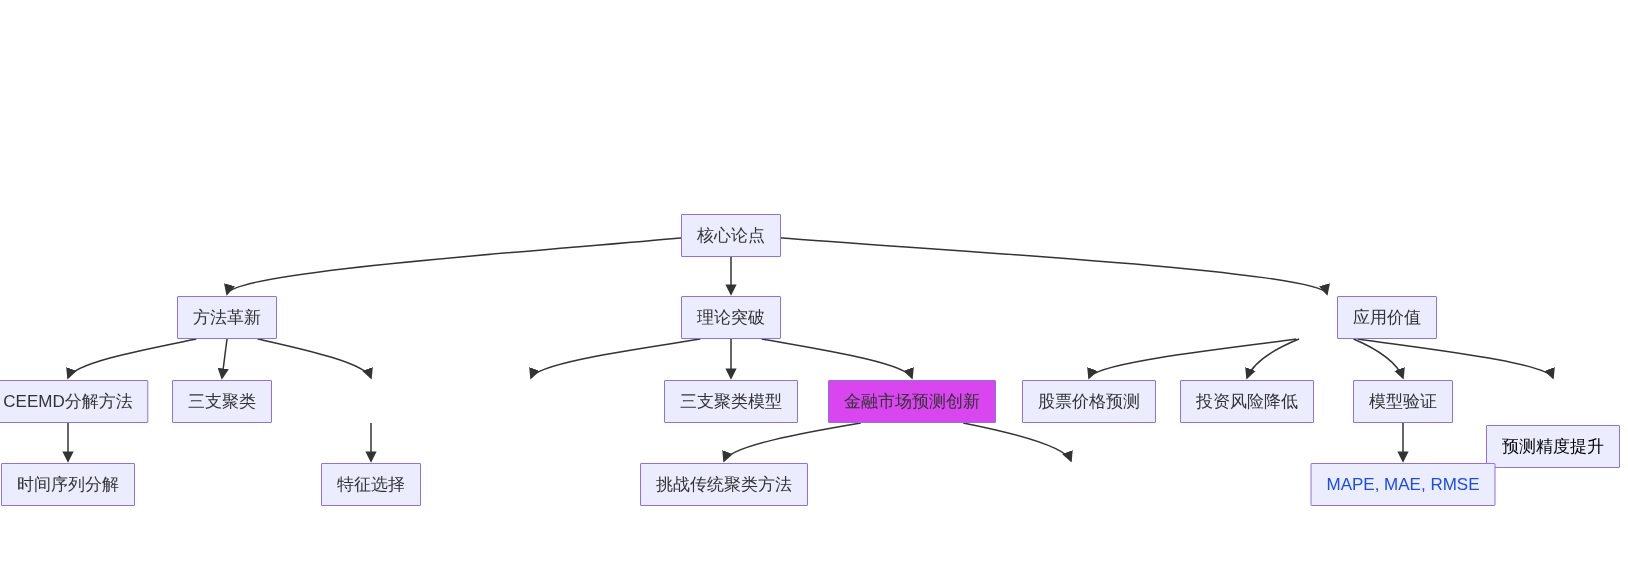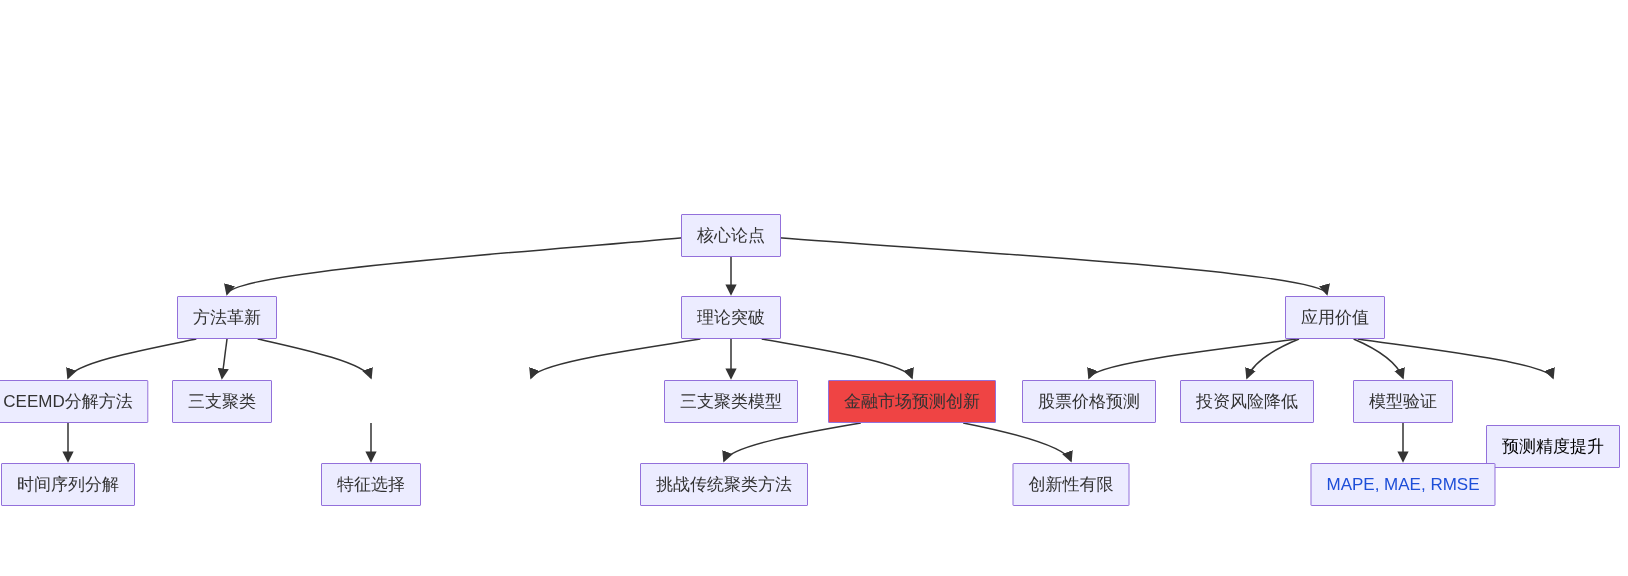--- a/index.html
+++ b/index.html
@@ -78,28 +78,27 @@
       <path class="edge" d="M 68 423 L 68 461" stroke="#333333" marker-end="url(#arrow)"></path>
       <path class="edge" d="M 371 423 L 371 461" stroke="#333333" marker-end="url(#arrow)"></path>
       <path class="edge" d="M 860.8 423 C 804.4 432.5, 730 445.8, 724 461" stroke="#333333" marker-end="url(#arrow)"></path>
       <path class="edge" d="M 963.2 423 C 1010.9000000000001 432.5, 1065 445.8, 1071 461" stroke="#333333" marker-end="url(#arrow)"></path>
       <path class="edge" d="M 1403 423 L 1403 461" stroke="#333333" marker-end="url(#arrow)"></path>
     </svg>
   <div class="nodes">
       <div class="node" style="left: 731px; top: 214px; background: rgb(236, 236, 255); border-color: rgb(147, 112, 219); color: rgb(51, 51, 51);">核心论点</div>
       <div class="node" style="left: 227px; top: 296px; background: rgb(236, 236, 255); border-color: rgb(147, 112, 219); color: rgb(51, 51, 51);">方法革新</div>
       <div class="node" style="left: 731px; top: 296px; background: rgb(236, 236, 255); border-color: rgb(147, 112, 219); color: rgb(51, 51, 51);">理论突破</div>
-      <div class="node" style="left: 1335px; top: 296px; background: rgb(236, 236, 255); border-color: rgb(147, 112, 219); color: rgb(51, 51, 51);">应用价值</div>
+      <div class="node" style="left: 1387px; top: 296px; background: rgb(236, 236, 255); border-color: rgb(147, 112, 219); color: rgb(51, 51, 51);">应用价值</div>
       <div class="node" style="left: 68px; top: 380px; background: rgb(236, 236, 255); border-color: rgb(147, 112, 219); color: rgb(51, 51, 51);">CEEMD分解方法</div>
       <div class="node" style="left: 222px; top: 380px; background: rgb(236, 236, 255); border-color: rgb(147, 112, 219); color: rgb(51, 51, 51);">三支聚类</div>
       <div class="node" style="left: 731px; top: 380px; background: rgb(236, 236, 255); border-color: rgb(147, 112, 219); color: rgb(51, 51, 51);">三支聚类模型</div>
-      <div class="node" style="left: 912px; top: 380px; background: #ef4444; border-color: rgb(147, 112, 219); color: rgb(51, 51, 51);">金融市场预测创新</div>
+      <div class="node" style="left: 912px; top: 380px; background: #d946ef; border-color: rgb(147, 112, 219); color: rgb(51, 51, 51);">金融市场预测创新</div>
       <div class="node" style="left: 1089px; top: 380px; background: rgb(236, 236, 255); border-color: rgb(147, 112, 219); color: rgb(51, 51, 51);">股票价格预测</div>
       <div class="node" style="left: 1247px; top: 380px; background: rgb(236, 236, 255); border-color: rgb(147, 112, 219); color: rgb(51, 51, 51); text-align: right;">投资风险降低</div>
       <div class="node" style="left: 1403px; top: 380px; background: rgb(236, 236, 255); border-color: rgb(147, 112, 219); color: rgb(51, 51, 51);">模型验证</div>
       <div class="node" style="left: 1553px; top: 380px; background: rgb(236, 236, 255); border-color: rgb(147, 112, 219); color: #000000; margin-top: 45px;">预测精度提升</div>
       <div class="node" style="left: 68px; top: 463px; background: rgb(236, 236, 255); border-color: rgb(147, 112, 219); color: rgb(51, 51, 51);">时间序列分解</div>
       <div class="node" style="left: 371px; top: 463px; background: rgb(236, 236, 255); border-color: rgb(147, 112, 219); color: rgb(51, 51, 51);">特征选择</div>
       <div class="node" style="left: 724px; top: 463px; background: rgb(236, 236, 255); border-color: rgb(147, 112, 219); color: rgb(51, 51, 51);">挑战传统聚类方法</div>
-      <div class="node" style="left: 1071px; top: 463px; background: rgb(236, 236, 255); border-color: rgb(147, 112, 219); color: rgb(51, 51, 51);">创新性有限</div>
       <div class="node" style="left: 1403px; top: 463px; background: rgb(236, 236, 255); border-color: rgb(147, 112, 219); color: #1d4ed8;">MAPE, MAE, RMSE</div>
     </div>
 </div>
 
 </body></html>

